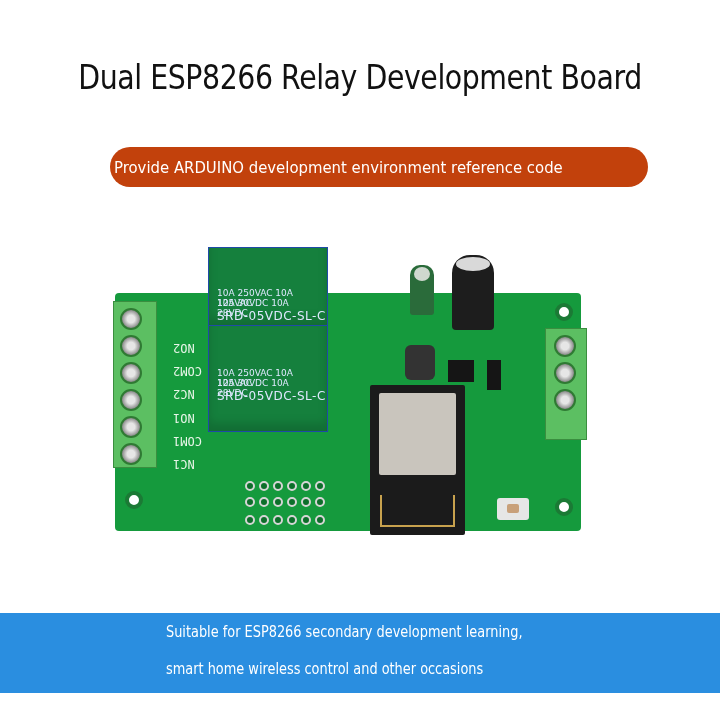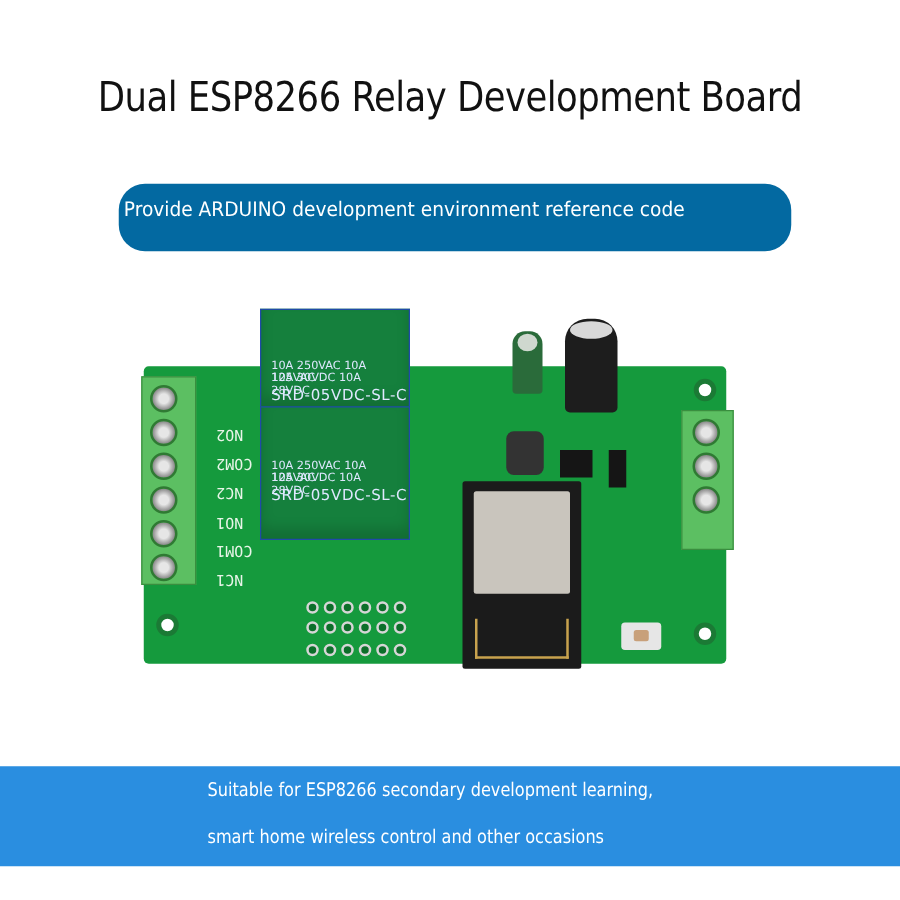--- a/index.html
+++ b/index.html
@@ -1,18 +1,18 @@
 <!DOCTYPE html>
 <html><head>
 <meta charset="utf-8">
 <style>
   html,body{margin:0;padding:0;}
   body{width:720px;height:720px;background:#ffffff;position:relative;overflow:hidden;font-family:"Liberation Sans",sans-serif;}
   .title{position:absolute;top:58px;left:0;width:720px;text-align:center;font-size:33px;color:#111;letter-spacing:-0.5px;font-family:"DejaVu Sans",sans-serif;font-weight:normal;transform:scaleX(0.86);}
-  .pill{position:absolute;left:95px;top:147px;width:538px;height:54px;border-radius:21px;background:#0369a1;}
+  .pill{position:absolute;left:110px;top:147px;width:538px;height:40px;border-radius:21px;background:#c2410c;}
   .pill span{position:absolute;left:4px;top:11px;color:#fff;font-size:16px;white-space:nowrap;font-family:"DejaVu Sans",sans-serif;transform:scaleX(0.93);transform-origin:left center;}
   .band{position:absolute;left:0;top:613px;width:720px;height:80px;background:#2a8ee0;}
   .band .l1,.band .l2{position:absolute;left:166px;color:#fff;font-size:15px;white-space:nowrap;font-family:"DejaVu Sans",sans-serif;transform:scaleX(0.86);transform-origin:left center;}
   .band .l1{top:10px;}
   .band .l2{top:47px;}
   
   .board{position:absolute;left:115px;top:293px;width:466px;height:238px;background:#159a3d;border-radius:4px;}
   .hole{position:absolute;width:18px;height:18px;border-radius:50%;background:#fff;border:4px solid #1b7a35;box-sizing:border-box;}
   .term{position:absolute;background:#5cbf62;border:1px solid #3a8e3f;}
   .screw{position:absolute;left:6px;width:22px;height:22px;border-radius:50%;background:radial-gradient(circle,#e6e6e6 30%,#8a8a8a 70%);border:2px solid #2f7a33;box-sizing:border-box;}

